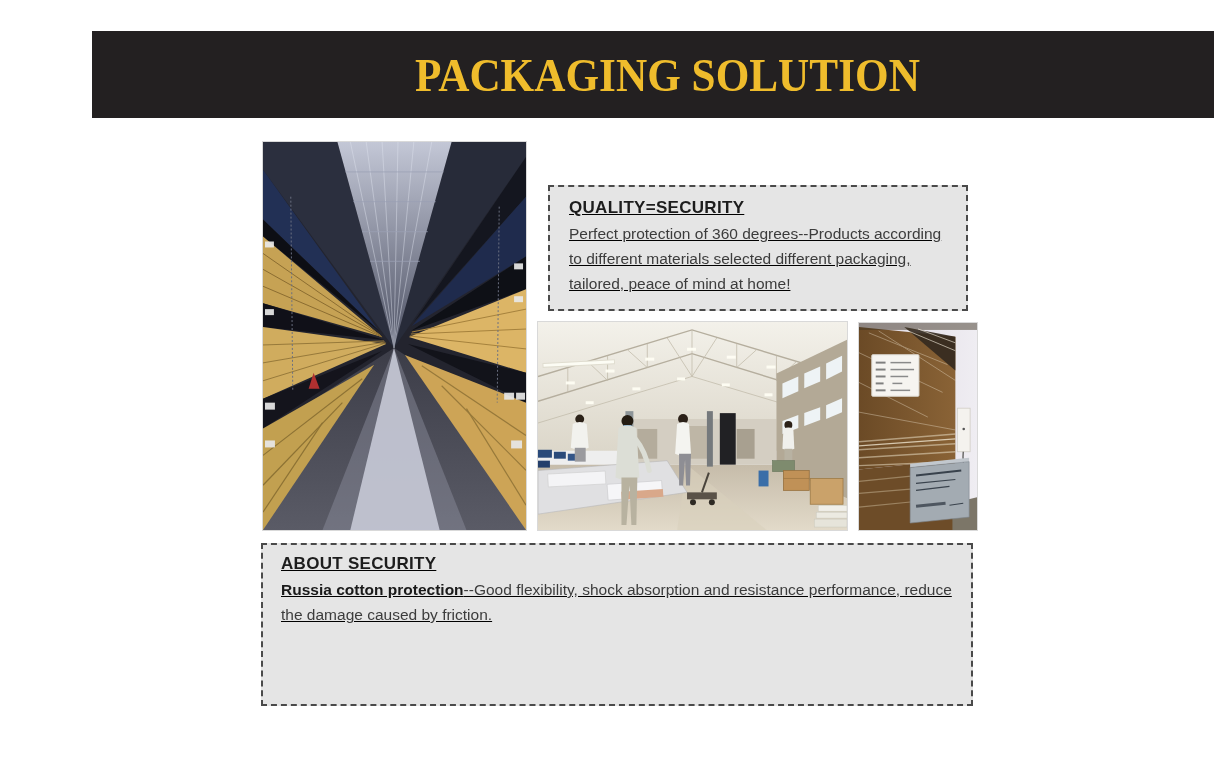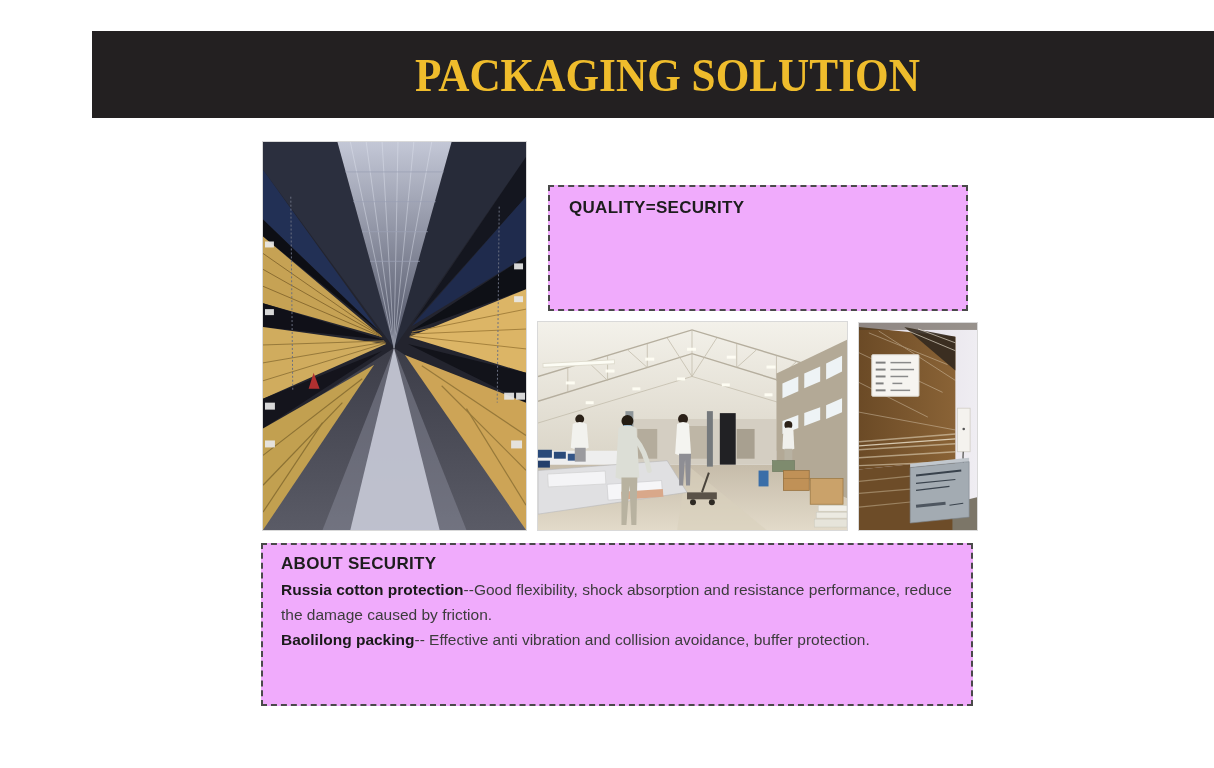--- a/index.html
+++ b/index.html
@@ -21,21 +21,22 @@
     position:absolute;margin:0;padding:0;border:1px solid #d9d9d9;
     box-sizing:border-box;overflow:hidden;background:#eee;
   }
   .photo svg{display:block;width:100%;height:100%;}
   .photo-warehouse{left:262px;top:141px;width:265px;height:390px;}
   .photo-factory{left:537px;top:321px;width:311px;height:210px;}
   .photo-carton{left:858px;top:322px;width:120px;height:209px;}
   .dashed-box{
     position:absolute;box-sizing:border-box;
     border:2px dashed var(--border-dark,#4a4a4a);
-    background:#f0abfc;
+    background:#e5e5e5;
+    text-decoration:underline;
   }
   .quality-box{left:548px;top:185px;width:420px;height:126px;padding:11px 19px;}
   .about-box{left:261px;top:543px;width:712px;height:163px;padding:9px 18px;}
   .dashed-box h2{
     margin:0 0 3px 0;font-size:17px;font-weight:bold;
     color:#1d1d1d;letter-spacing:.3px;
   }
   .dashed-box p{
     margin:0;font-size:15.5px;line-height:25px;color:var(--text-dark,#3c3c3c);
   }
@@ -140,20 +141,21 @@
           <rect x="255" y="252" width="9" height="7"></rect>
         <rect x="250" y="300" width="11" height="8"></rect>
       </g>
 
       <polygon points="46,248 57,248 51,232" fill="#b03030"></polygon>
     </svg>
   </figure>
 
   <section class="dashed-box quality-box">
     <h2>QUALITY=SECURITY</h2>
+    <p>Perfect protection of 360 degrees--Products according to different materials selected different packaging, tailored, peace of mind at home!</p>
   </section>
 
   <figure class="photo photo-factory">
     <svg viewBox="0 0 311 210" preserveAspectRatio="none">
       <defs>
         <linearGradient id="ceil2" x1="0" y1="0" x2="0" y2="1">
           <stop offset="0" stop-color="#f3f1ea"></stop>
             <stop offset="1" stop-color="#dcd7ca"></stop>
         </linearGradient>
         <linearGradient id="floor2" x1="0" y1="0" x2="0" y2="1">
@@ -346,16 +348,15 @@
         <line x1="58" y1="169" x2="92" y2="165" stroke-width="1.2"></line>
         <line x1="58" y1="185" x2="88" y2="182" stroke-width="3" opacity="0.8"></line>
         <line x1="92" y1="184" x2="106" y2="182" stroke-width="1.2"></line>
       </g>
     </svg>
   </figure>
 
   <section class="dashed-box about-box">
     <h2>ABOUT SECURITY</h2>
     <p><strong>Russia cotton protection</strong><span>--Good flexibility, shock absorption and resistance performance, reduce the damage caused by friction.</span></p>
-    <p><strong>Baolilong packing</strong><span>-- Effective anti vibration and collision avoidance, buffer protection.</span></p>
   </section>
 
 </div>
 
 </body></html>

